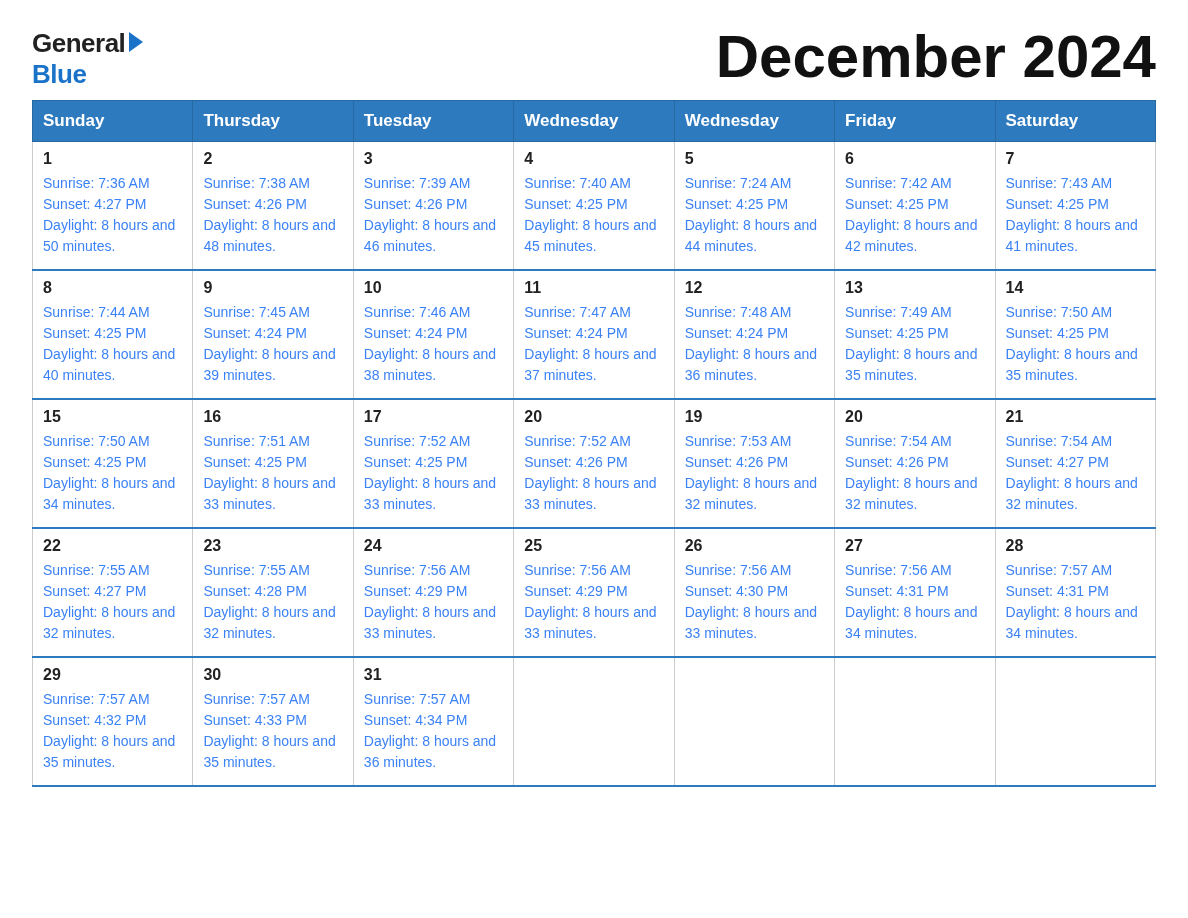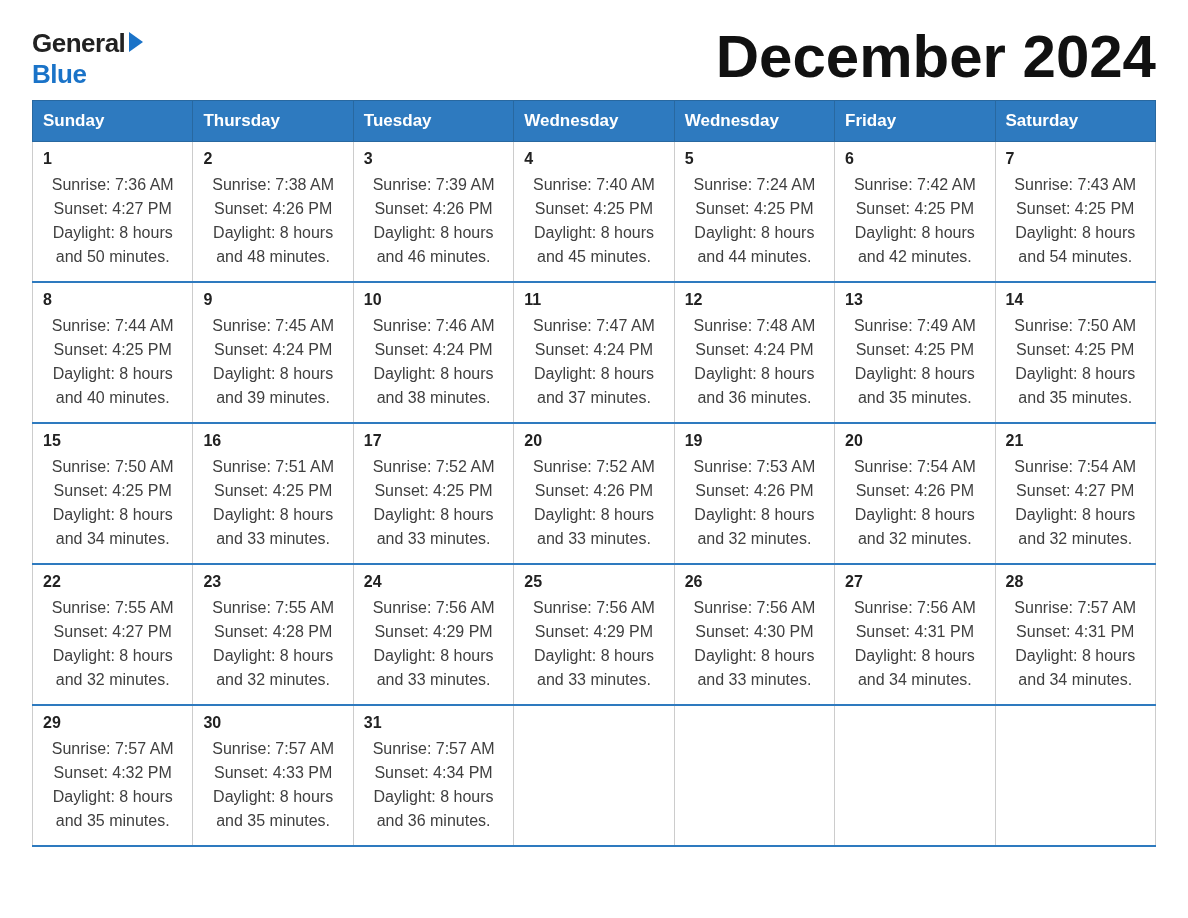--- a/index.html
+++ b/index.html
@@ -90,24 +90,23 @@
     tbody tr {
       border-bottom: 2px solid #2e7abf;
     }
     .day-num {
       font-size: 16px;
       font-weight: bold;
       margin-bottom: 5px;
       display: block;
     }
     .day-info {
-      font-size: 16px;
+      font-size: 14px;
       line-height: 1.5;
-      color: #404040;
-      text-align: center;
+      color: #3b82f6;
     }
     tbody tr td.empty {
       background: #fff;
     }
   </style>
 </head>
 <body>
 
 <div class="header-row">
   <div class="logo">
@@ -184,21 +183,21 @@
           <span>Sunrise: 7:42 AM</span><br>
           <span>Sunset: 4:25 PM</span><br>
           <span>Daylight: 8 hours and 42 minutes.</span>
         </div>
       </td>
         <td>
         <span class="day-num">7</span>
         <div class="day-info">
           <span>Sunrise: 7:43 AM</span><br>
           <span>Sunset: 4:25 PM</span><br>
-          <span>Daylight: 8 hours and 54 minutes.</span>
+          <span>Daylight: 8 hours and 41 minutes.</span>
         </div>
       </td>
       </tr>
       <tr>
         <td>
         <span class="day-num">8</span>
         <div class="day-info">
           <span>Sunrise: 7:44 AM</span><br>
           <span>Sunset: 4:25 PM</span><br>
           <span>Daylight: 8 hours and 40 minutes.</span>

